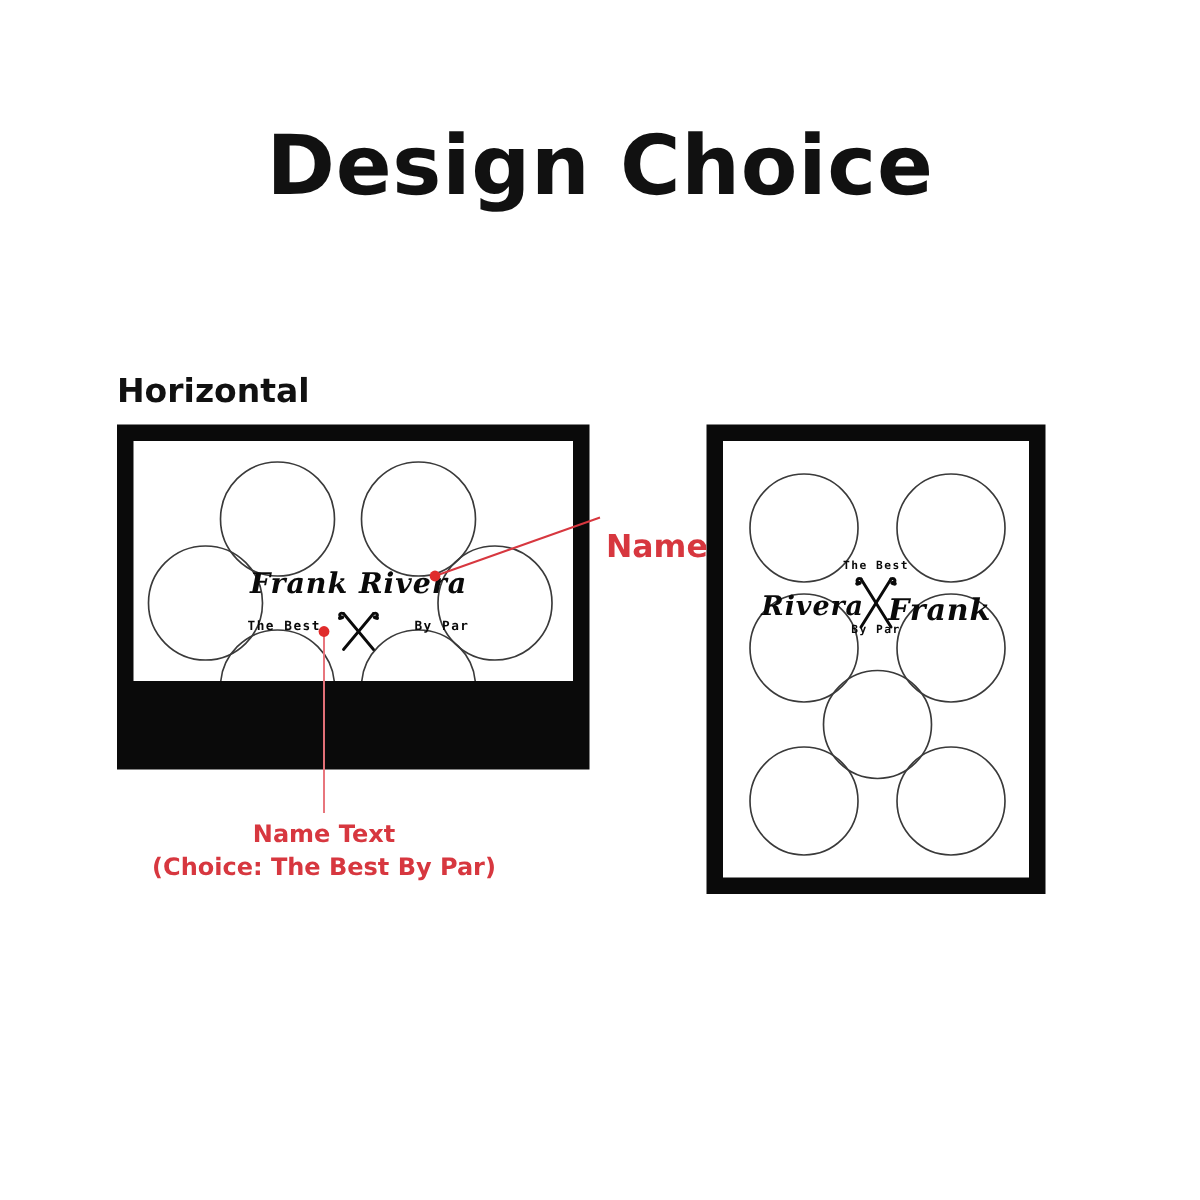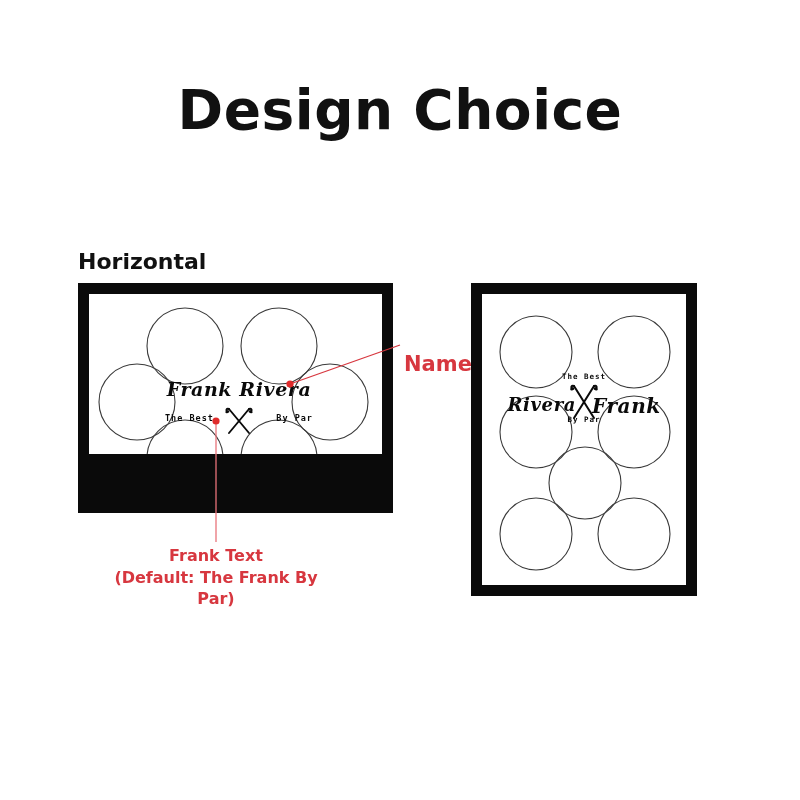--- a/index.html
+++ b/index.html
@@ -326,18 +326,18 @@
     <circle cx="290" cy="384" r="3.6" fill="#e02b2b"></circle>
 
     <line x1="216" y1="422" x2="216" y2="542" stroke="#e8737a" stroke-width="1.3"></line>
     <circle cx="216" cy="421" r="3.6" fill="#e02b2b"></circle>
   </svg>
 
   <div class="annot-layer">
     <div class="annot-text" id="annot-name">Name</div>
 
     <div class="annot-text" id="annot-yourtext">
-      <div>Frank Text</div>
-      <div>(Default: The Frank By Par)</div>
+      <div>Name Text</div>
+      <div>(Choice: The Best By Par)</div>
     </div>
   </div>
 
 </div>
 
 </body></html>

